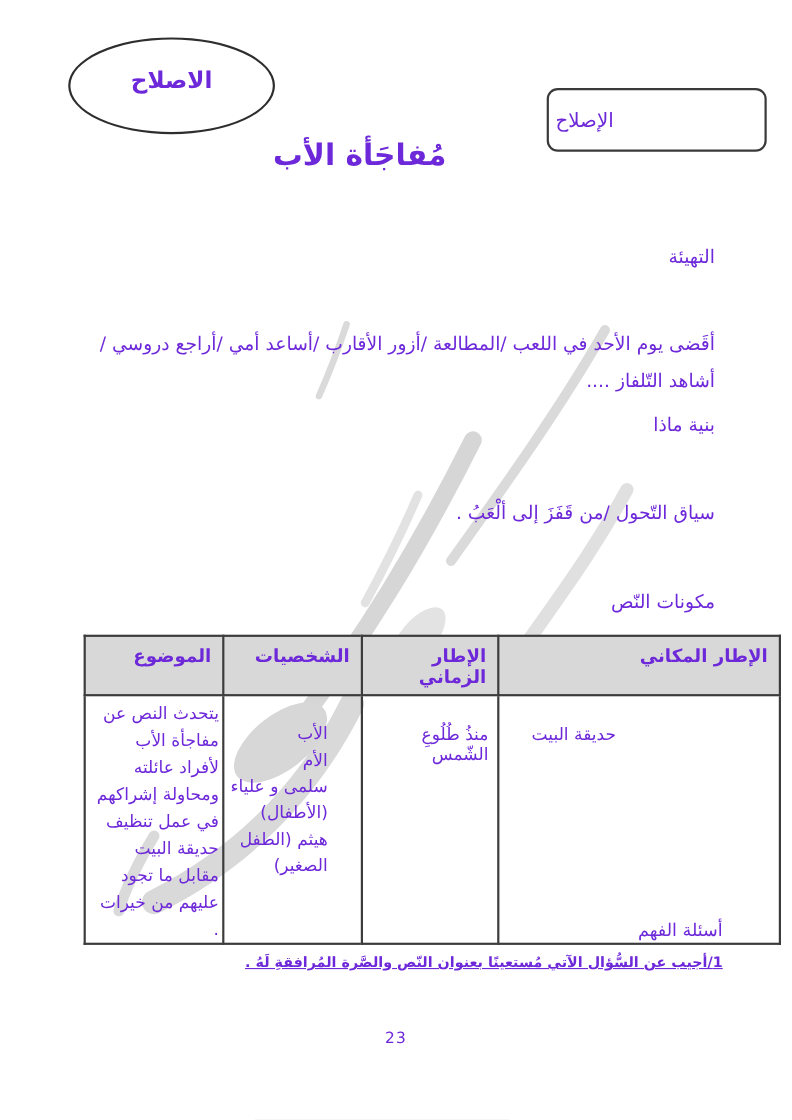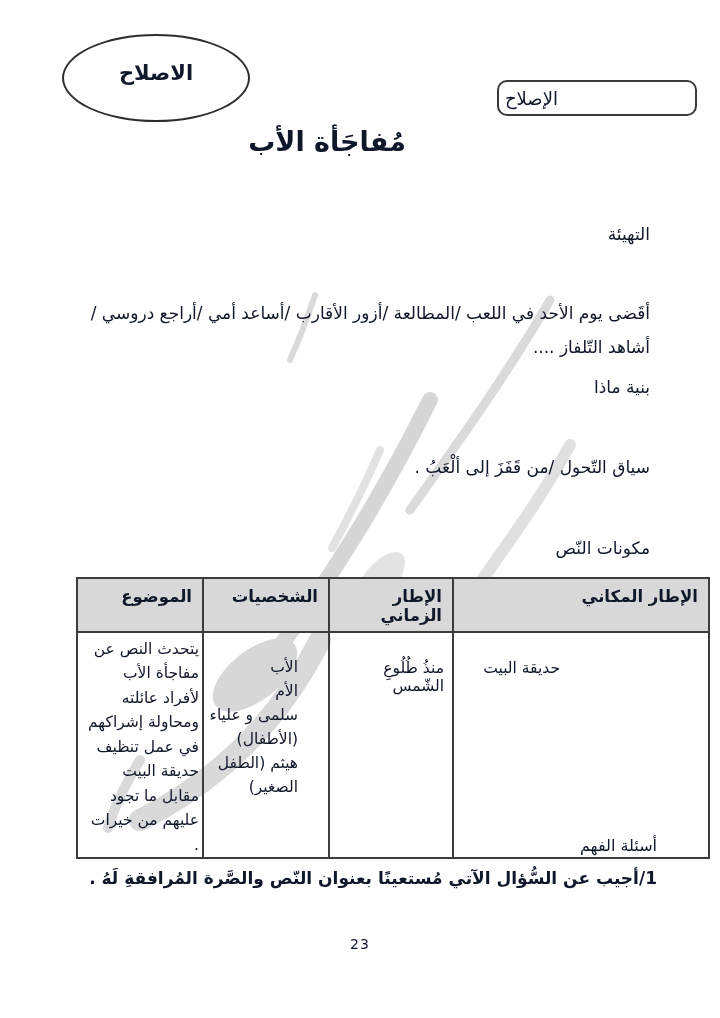--- a/index.html
+++ b/index.html
@@ -4,33 +4,33 @@
 <style>
   html,body{margin:0;padding:0;background:#e8e8e8;}
   .page{
     position:relative;
     width:720px;height:1018px;
     margin:0 auto;
     background:#ffffff;
     overflow:hidden;
     direction:rtl;
     font-family:"DejaVu Sans", sans-serif;
-    color:#0f172a;
+    color:#6d28d9;
   }
   .abs{position:absolute;}
   
   .stamp-oval{
     left:62px;top:34px;width:188px;height:88px;
     border:2px solid #2e2e2e;border-radius:50%;
     display:flex;align-items:center;justify-content:center;
     padding-bottom:10px;box-sizing:border-box;
     font-weight:bold;font-size:21px;
   }
   .label-box{
-    left:497px;top:80px;width:200px;height:36px;
+    left:497px;top:80px;width:200px;height:58px;
     border:2px solid #3a3a3a;border-radius:10px;
     display:flex;align-items:center;justify-content:flex-end;
     padding-left:6px;padding-right:7px;box-sizing:border-box;
     font-size:18px;
   }
   .doc-title{
     top:126px;left:0;right:0;text-align:center;
     font-size:27px;font-weight:bold;
   }
   .doc-title span{position:relative;right:33px;}
@@ -58,21 +58,21 @@
   table.comp td{
     vertical-align:top;background:transparent;
     font-size:15.5px;text-align:right;
     height:200px;
   }
   td.c-mekani{padding:26px 148px 0 4px;}
   td.c-zamani{padding:26px 8px 0 2px;}
   td.c-chars{padding:22px 30px 0 4px;white-space:pre-line;line-height:1.55;}
   td.c-topic{padding:4px 3px 0 5px;line-height:1.58;}
   .after-table{font-size:16px;}
-  .q1{font-weight:bold;font-size:17px;}
+  .q1{font-weight:bold;font-size:13px;text-decoration:underline;}
   .pageno{top:936px;left:0;right:0;text-align:center;font-size:14px;letter-spacing:1px;}
   
   .wm{left:80px;top:280px;z-index:0;pointer-events:none;}
   .content-layer{position:absolute;inset:0;z-index:1;}
 </style>
 </head>
 <body>
 
 <div class="page">
 

